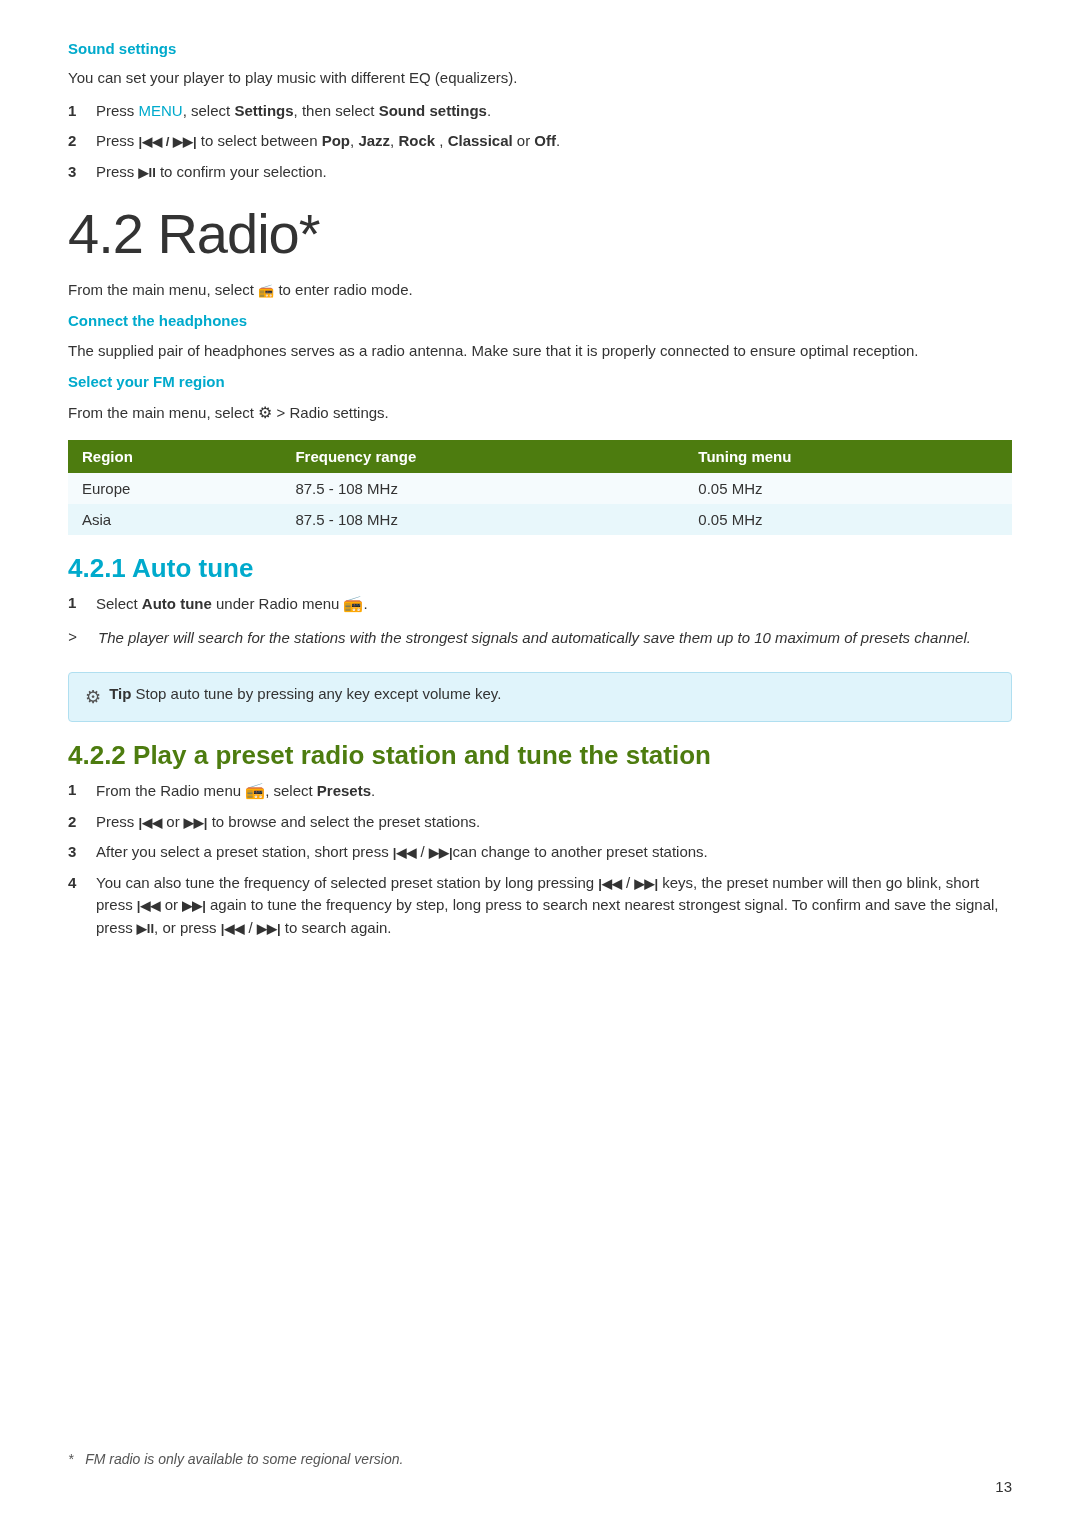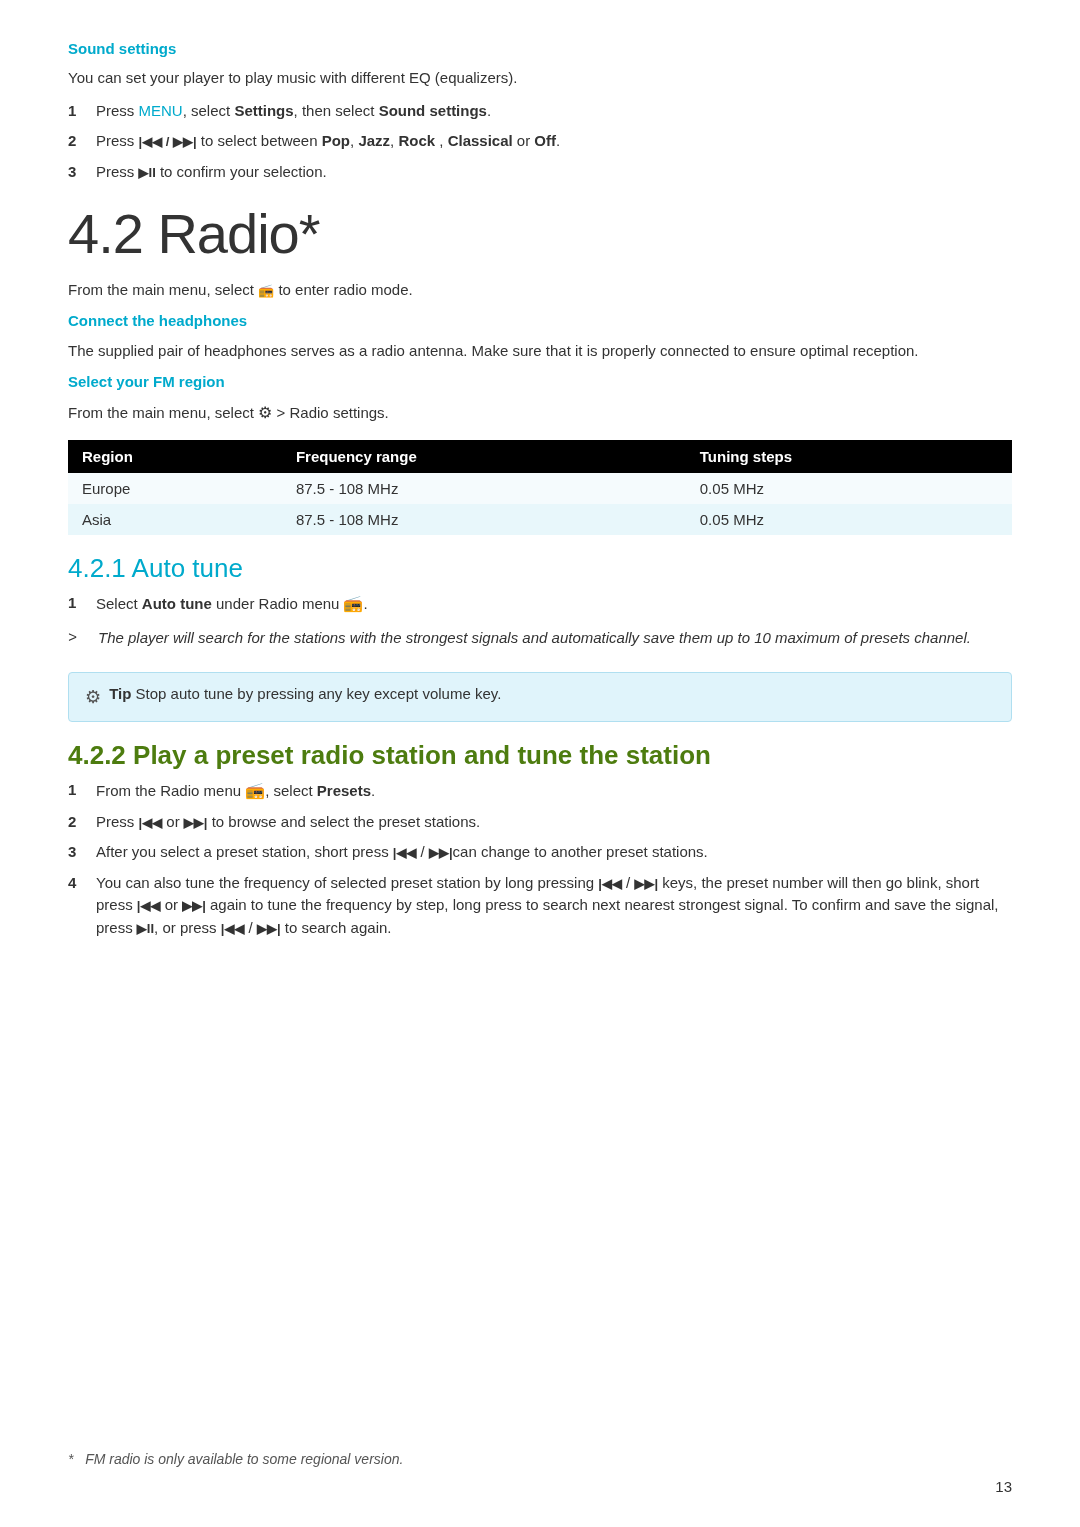--- a/index.html
+++ b/index.html
@@ -47,21 +47,21 @@
     .radio-section-title {
       font-size: 56px;
       font-weight: 300;
       color: #333;
       margin: 18px 0 12px 0;
       letter-spacing: -1px;
     }
 
     .subsection-title-42 {
       font-size: 26px;
-      font-weight: normal;
+      font-weight: bold;
       color: #00aacc;
       margin: 16px 0 8px 0;
     }
 
     .subsection-title-422 {
       font-size: 26px;
       font-weight: bold;
       color: #4d7c0f;
       margin: 16px 0 8px 0;
     }
@@ -82,21 +82,21 @@
     }
 
     
     .region-table {
       width: 100%;
       border-collapse: collapse;
       margin: 14px 0 18px 0;
     }
 
     .region-table thead tr {
-      background: #000000;
+      background: #4d7c0f;
       color: #fff;
     }
 
     .region-table thead th {
       padding: 8px 14px;
       text-align: left;
       font-weight: bold;
       font-size: 15px;
     }
 
@@ -246,21 +246,21 @@
       <span>From the main menu, select</span>
       <span class="gear-icon"> ⚙ </span>
       <span>&gt; Radio settings.</span>
     </p>
 
     <table class="region-table">
       <thead>
         <tr>
           <th>Region</th>
           <th>Frequency range</th>
-          <th>Tuning steps</th>
+          <th>Tuning menu</th>
         </tr>
       </thead>
       <tbody>
         <tr>
           <td>Europe</td>
           <td>87.5 - 108 MHz</td>
           <td>0.05 MHz</td>
         </tr>
         <tr>
           <td>Asia</td>

